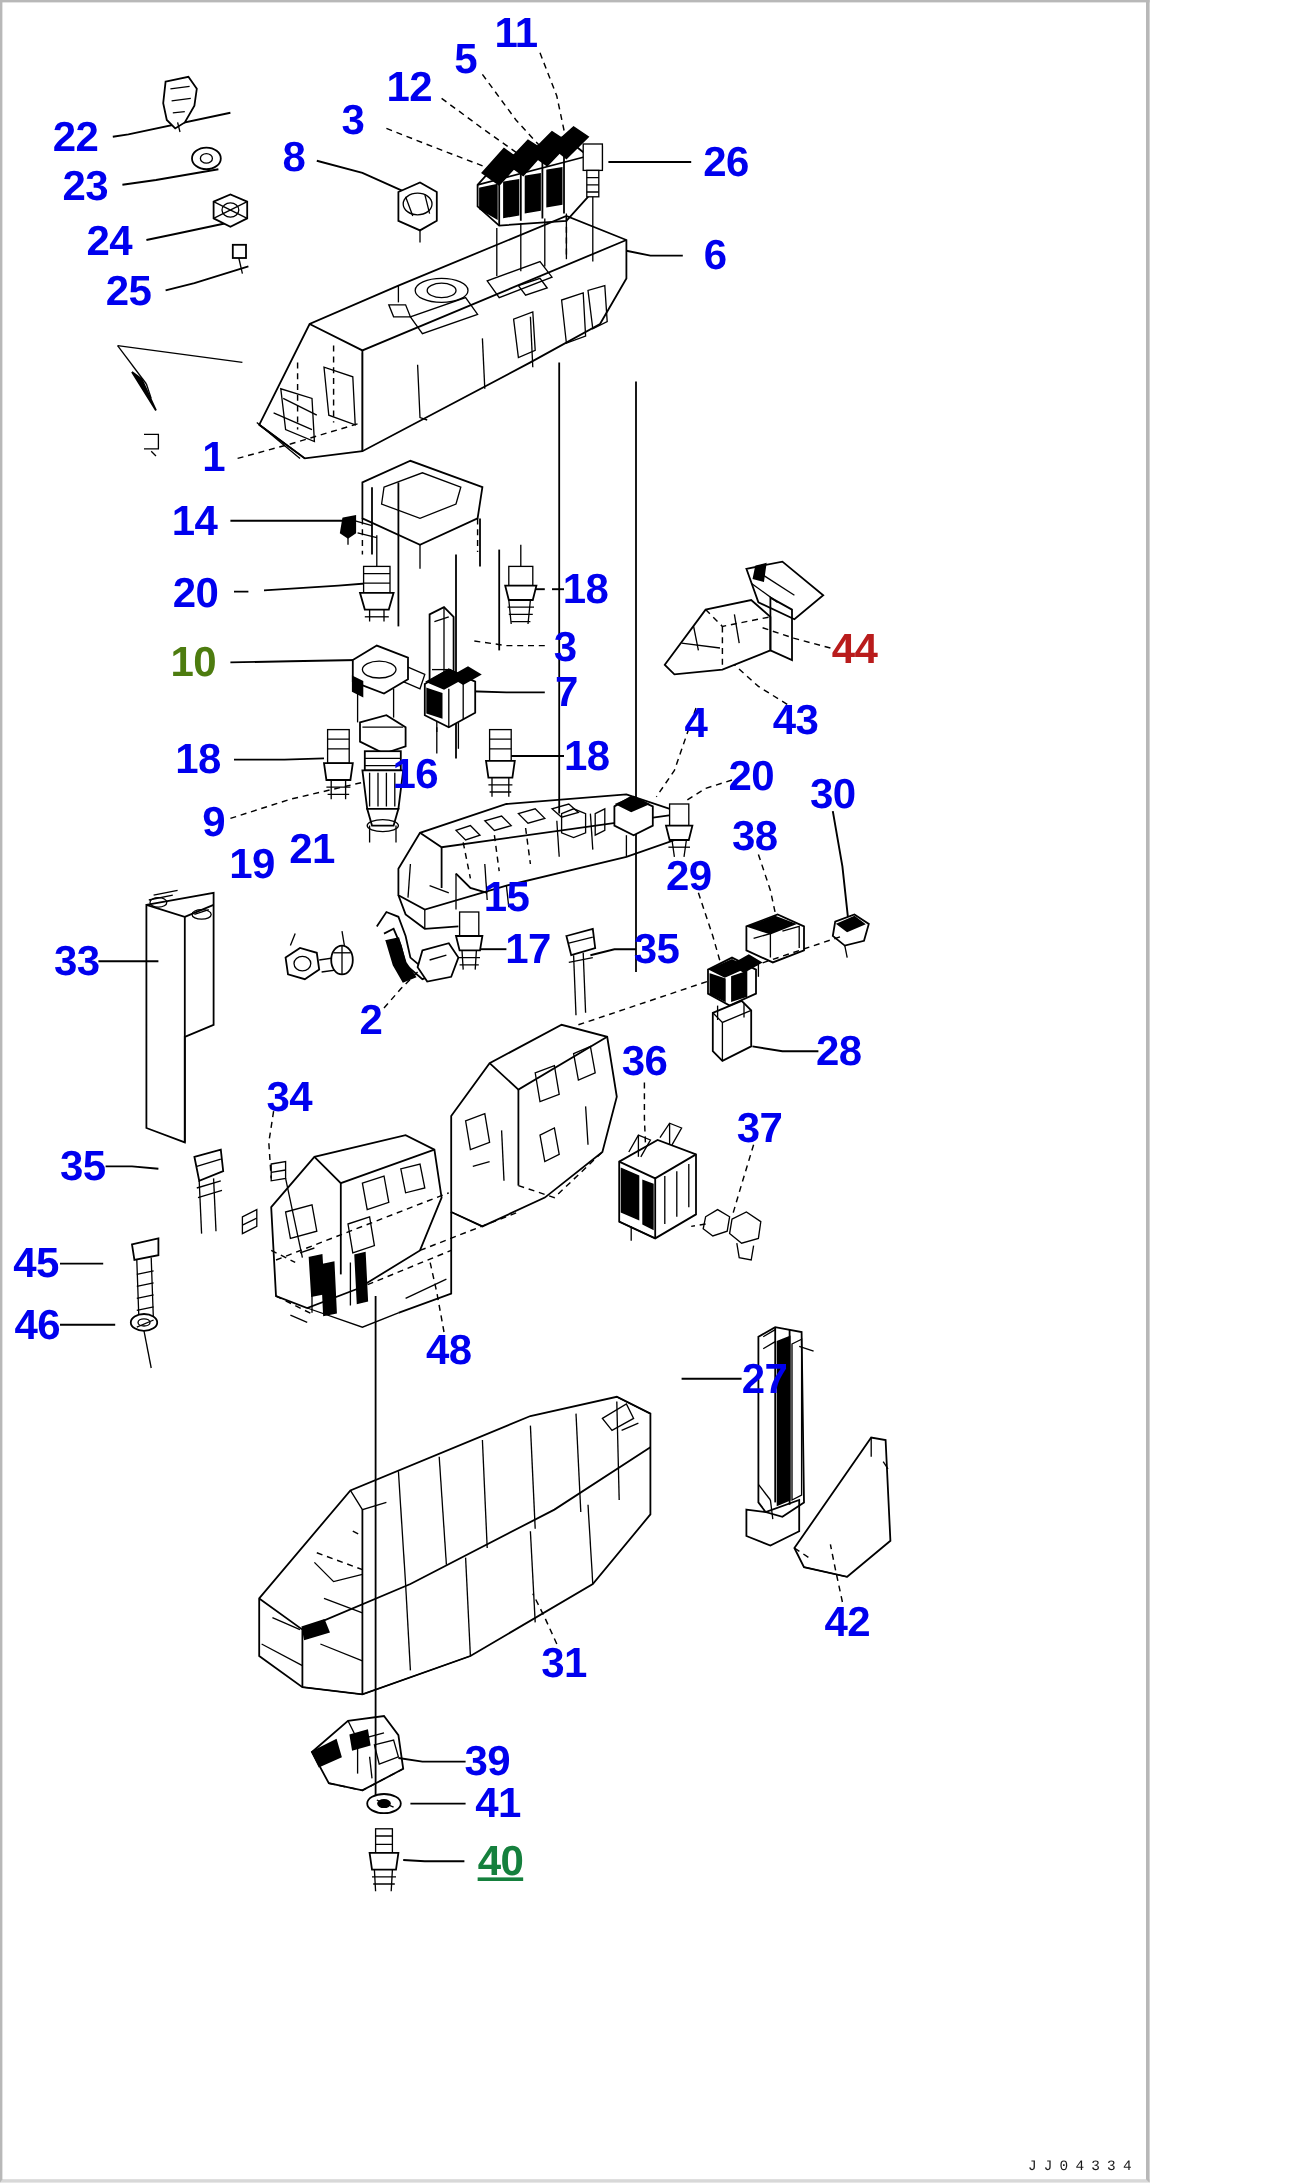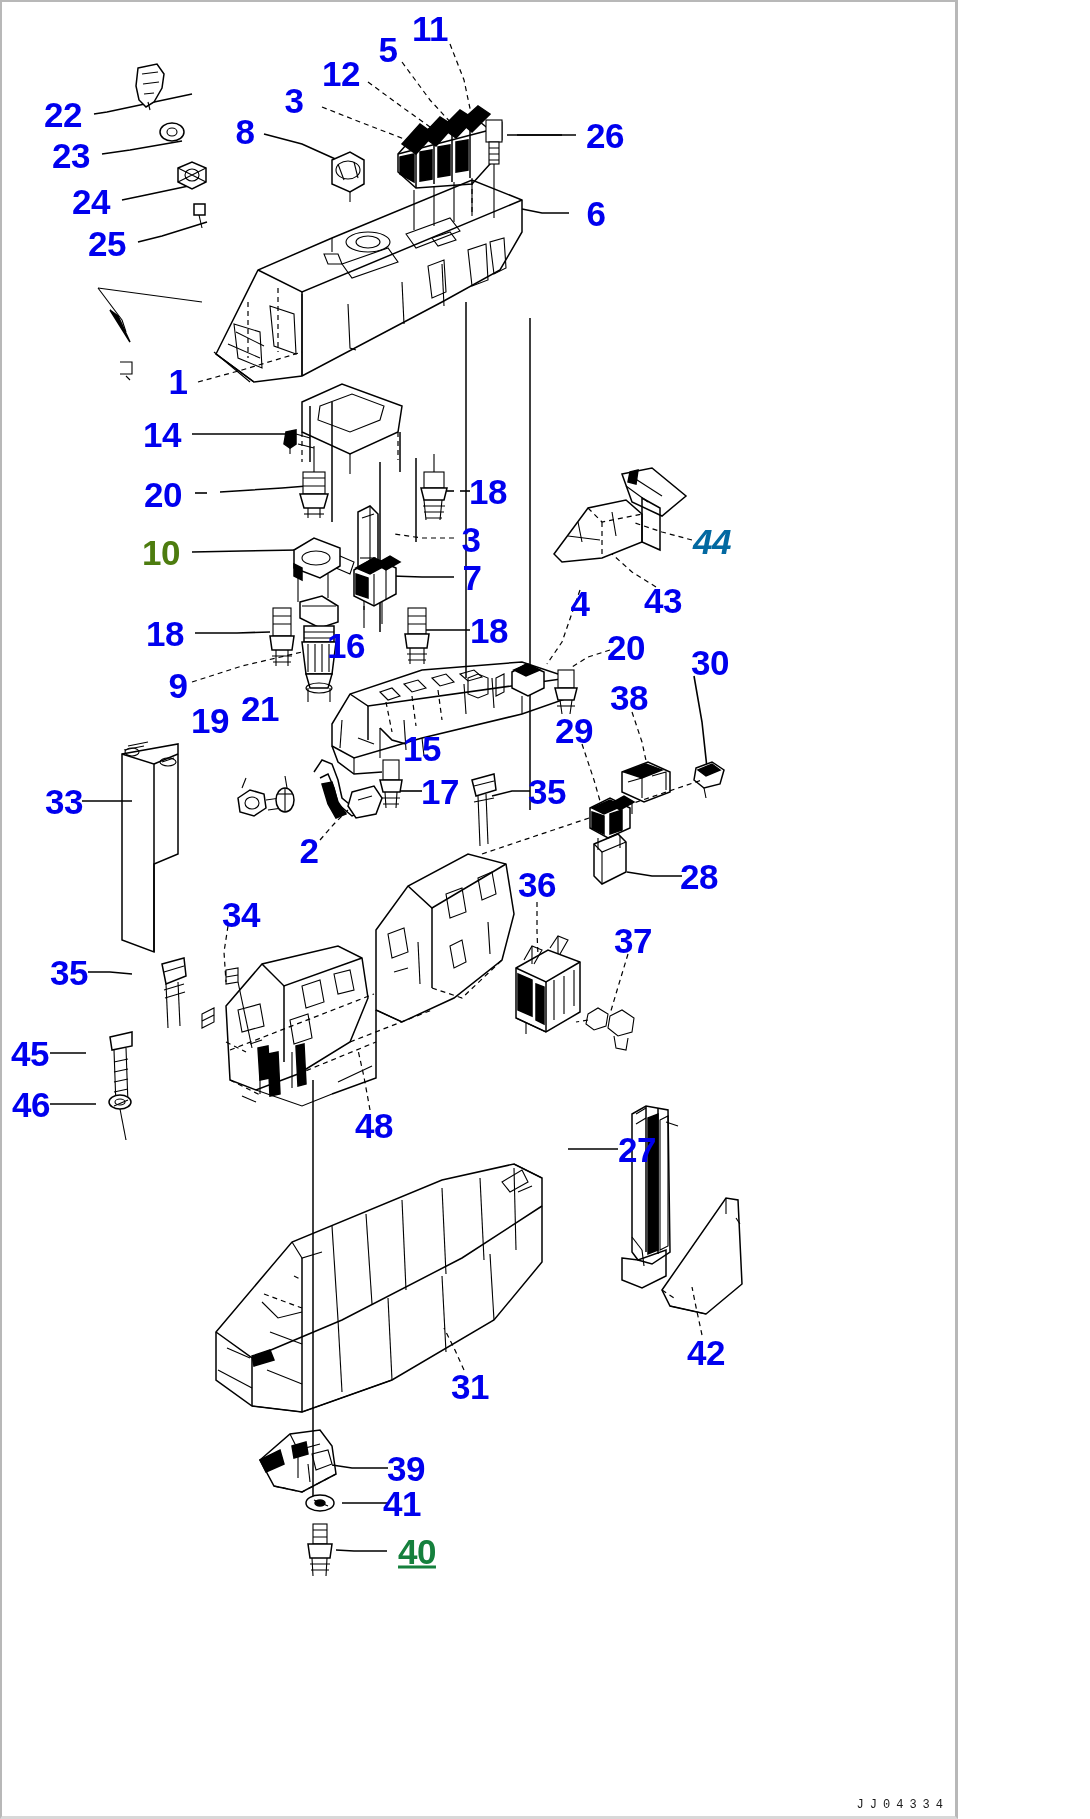--- a/index.html
+++ b/index.html
@@ -676,30 +676,30 @@
       <div class="callout" style="left: 243px; top: 129px; color: rgb(0, 0, 238);">8</div>
       <div class="callout" style="left: 69px; top: 153px; color: rgb(0, 0, 238);">23</div>
       <div class="callout" style="left: 89px; top: 199px; color: rgb(0, 0, 238);">24</div>
       <div class="callout" style="left: 594px; top: 211px; color: rgb(0, 0, 238);">6</div>
       <div class="callout" style="left: 105px; top: 241px; color: rgb(0, 0, 238);">25</div>
       <div class="callout" style="left: 176px; top: 379px; color: rgb(0, 0, 238);">1</div>
       <div class="callout" style="left: 160px; top: 432px; color: rgb(0, 0, 238);">14</div>
       <div class="callout" style="left: 161px; top: 492px; color: rgb(0, 0, 238);">20</div>
       <div class="callout" style="left: 486px; top: 489px; color: rgb(0, 0, 238);">18</div>
       <div class="callout" style="left: 469px; top: 537px; color: rgb(0, 0, 238);">3</div>
-      <div class="callout" style="left: 710px; top: 539px; color: #0369a1; font-style: italic;">44</div>
+      <div class="callout" style="left: 710px; top: 539px; color: #b91c1c;">44</div>
       <div class="callout" style="left: 159px; top: 550px; color: #4d7c0f;">10</div>
       <div class="callout" style="left: 470px; top: 575px; color: rgb(0, 0, 238);">7</div>
       <div class="callout" style="left: 661px; top: 598px; color: rgb(0, 0, 238);">43</div>
       <div class="callout" style="left: 578px; top: 601px; color: rgb(0, 0, 238);">4</div>
       <div class="callout" style="left: 163px; top: 631px; color: rgb(0, 0, 238);">18</div>
       <div class="callout" style="left: 487px; top: 628px; color: rgb(0, 0, 238);">18</div>
       <div class="callout" style="left: 344px; top: 643px; color: rgb(0, 0, 238);">16</div>
       <div class="callout" style="left: 624px; top: 645px; color: rgb(0, 0, 238);">20</div>
-      <div class="callout" style="left: 708px; top: 660px; color: rgb(0, 0, 238);">30</div>
+      <div class="callout" style="left: 692px; top: 660px; color: rgb(0, 0, 238);">30</div>
       <div class="callout" style="left: 176px; top: 683px; color: rgb(0, 0, 238);">9</div>
       <div class="callout" style="left: 627px; top: 695px; color: rgb(0, 0, 238);">38</div>
       <div class="callout" style="left: 258px; top: 706px; color: rgb(0, 0, 238);">21</div>
       <div class="callout" style="left: 208px; top: 718px; color: rgb(0, 0, 238);">19</div>
       <div class="callout" style="left: 572px; top: 728px; color: rgb(0, 0, 238);">29</div>
       <div class="callout" style="left: 420px; top: 746px; color: rgb(0, 0, 238);">15</div>
       <div class="callout" style="left: 438px; top: 789px; color: rgb(0, 0, 238);">17</div>
       <div class="callout" style="left: 545px; top: 789px; color: rgb(0, 0, 238);">35</div>
       <div class="callout" style="left: 62px; top: 799px; color: rgb(0, 0, 238);">33</div>
       <div class="callout" style="left: 697px; top: 874px; color: rgb(0, 0, 238);">28</div>
@@ -708,19 +708,19 @@
       <div class="callout" style="left: 239px; top: 912px; color: rgb(0, 0, 238);">34</div>
       <div class="callout" style="left: 631px; top: 938px; color: rgb(0, 0, 238);">37</div>
       <div class="callout" style="left: 67px; top: 970px; color: rgb(0, 0, 238);">35</div>
       <div class="callout" style="left: 28px; top: 1051px; color: rgb(0, 0, 238);">45</div>
       <div class="callout" style="left: 29px; top: 1102px; color: rgb(0, 0, 238);">46</div>
       <div class="callout" style="left: 372px; top: 1123px; color: rgb(0, 0, 238);">48</div>
       <div class="callout" style="left: 635px; top: 1147px; color: rgb(0, 0, 238);">27</div>
       <div class="callout" style="left: 704px; top: 1350px; color: rgb(0, 0, 238);">42</div>
       <div class="callout" style="left: 468px; top: 1384px; color: rgb(0, 0, 238);">31</div>
       <div class="callout" style="left: 404px; top: 1466px; color: rgb(0, 0, 238);">39</div>
-      <div class="callout" style="left: 400px; top: 1501px; color: rgb(0, 0, 238);">41</div>
+      <div class="callout" style="left: 413px; top: 1501px; color: rgb(0, 0, 238);">41</div>
       <div class="callout" style="left: 415px; top: 1549px; color: #15803d; text-decoration: underline;">40</div>
     </div>
 
   <div class="code">JJ04334</div>
 
 </div>
 
 </body></html>

